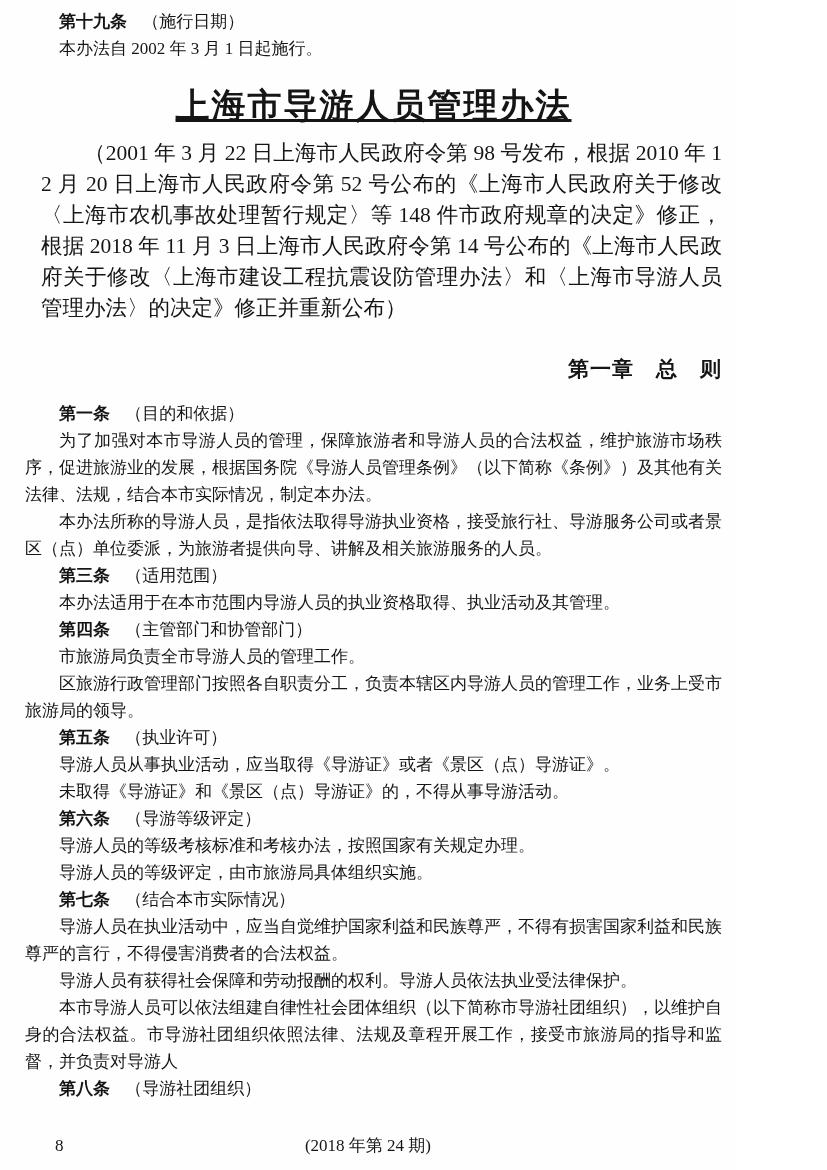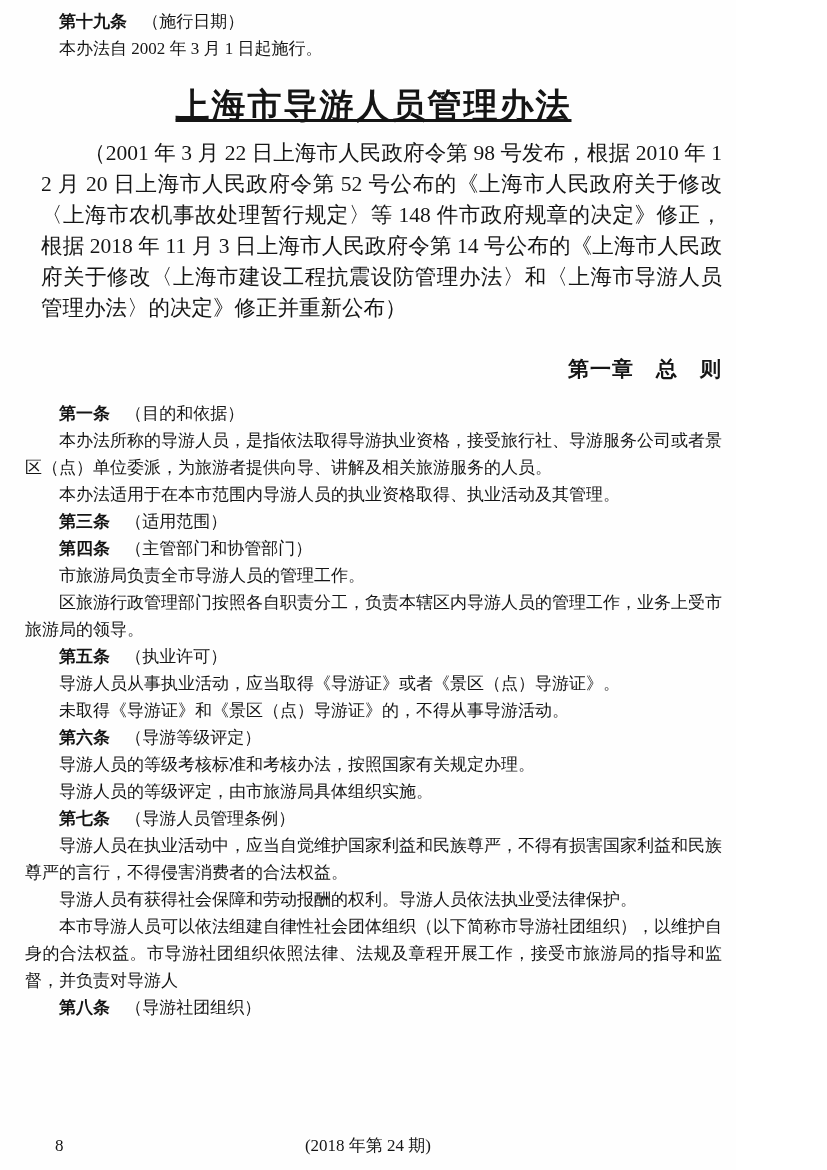--- a/index.html
+++ b/index.html
@@ -78,33 +78,34 @@
     <p class="para">本办法自 2002 年 3 月 1 日起施行。</p>
 
     <h1 class="doc-title">上海市导游人员管理办法</h1>
 
     <p class="preamble">（2001 年 3 月 22 日上海市人民政府令第 98 号发布，根据 2010 年 12 月 20 日上海市人民政府令第 52 号公布的《上海市人民政府关于修改〈上海市农机事故处理暂行规定〉等 148 件市政府规章的决定》修正，根据 2018 年 11 月 3 日上海市人民政府令第 14 号公布的《上海市人民政府关于修改〈上海市建设工程抗震设防管理办法〉和〈上海市导游人员管理办法〉的决定》修正并重新公布）</p>
 
     <h2 class="chapter">第一章　总　则</h2>
 
     <div id="articles">
         <p class="para head-line"><span class="term">第一条</span><span class="note">（目的和依据）</span></p>
+        <p class="para">为了加强对本市导游人员的管理，保障旅游者和导游人员的合法权益，维护旅游市场秩序，促进旅游业的发展，根据国务院《导游人员管理条例》（以下简称《条例》）及其他有关法律、法规，结合本市实际情况，制定本办法。</p>
         <p class="para">本办法所称的导游人员，是指依法取得导游执业资格，接受旅行社、导游服务公司或者景区（点）单位委派，为旅游者提供向导、讲解及相关旅游服务的人员。</p>
+        <p class="para head-line"><span class="term">第三条</span><span class="note">（适用范围）</span></p>
         <p class="para">本办法适用于在本市范围内导游人员的执业资格取得、执业活动及其管理。</p>
-        <p class="para head-line"><span class="term">第三条</span><span class="note">（适用范围）</span></p>
         <p class="para head-line"><span class="term">第四条</span><span class="note">（主管部门和协管部门）</span></p>
         <p class="para">市旅游局负责全市导游人员的管理工作。</p>
         <p class="para">区旅游行政管理部门按照各自职责分工，负责本辖区内导游人员的管理工作，业务上受市旅游局的领导。</p>
         <p class="para head-line"><span class="term">第五条</span><span class="note">（执业许可）</span></p>
         <p class="para">导游人员从事执业活动，应当取得《导游证》或者《景区（点）导游证》。</p>
         <p class="para">未取得《导游证》和《景区（点）导游证》的，不得从事导游活动。</p>
         <p class="para head-line"><span class="term">第六条</span><span class="note">（导游等级评定）</span></p>
         <p class="para">导游人员的等级考核标准和考核办法，按照国家有关规定办理。</p>
         <p class="para">导游人员的等级评定，由市旅游局具体组织实施。</p>
-        <p class="para head-line"><span class="term">第七条</span><span class="note">（导游人员管理条例）</span></p>
+        <p class="para head-line"><span class="term">第七条</span><span class="note">（结合本市实际情况）</span></p>
         <p class="para">导游人员在执业活动中，应当自觉维护国家利益和民族尊严，不得有损害国家利益和民族尊严的言行，不得侵害消费者的合法权益。</p>
         <p class="para">导游人员有获得社会保障和劳动报酬的权利。导游人员依法执业受法律保护。</p>
         <p class="para">本市导游人员可以依法组建自律性社会团体组织（以下简称市导游社团组织），以维护自身的合法权益。市导游社团组织依照法律、法规及章程开展工作，接受市旅游局的指导和监督，并负责对导游人</p>
         <p class="para head-line"><span class="term">第八条</span><span class="note">（导游社团组织）</span></p>
       </div>
   </div>
 
   <div class="footer">
     <span class="pagenum">8</span>
     <span class="issue">(2018 年第 24 期)</span>

